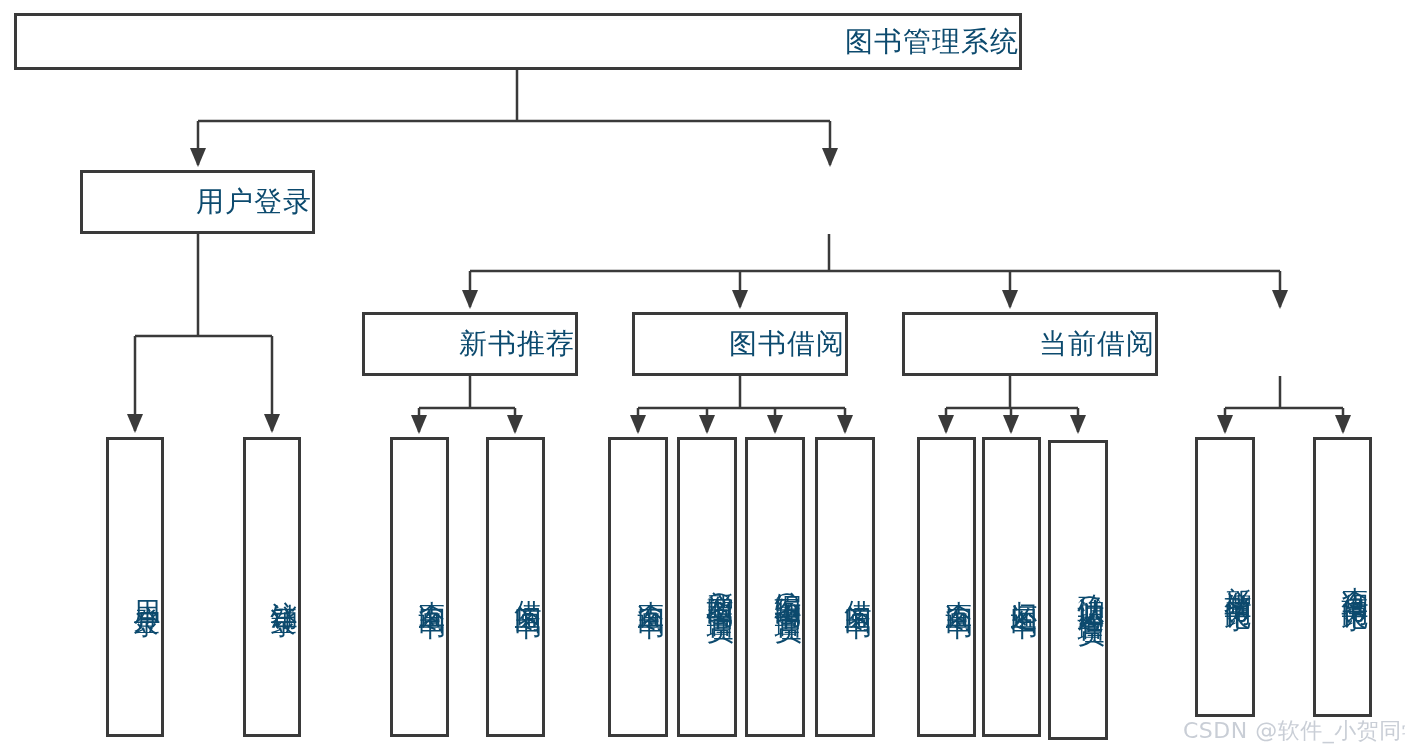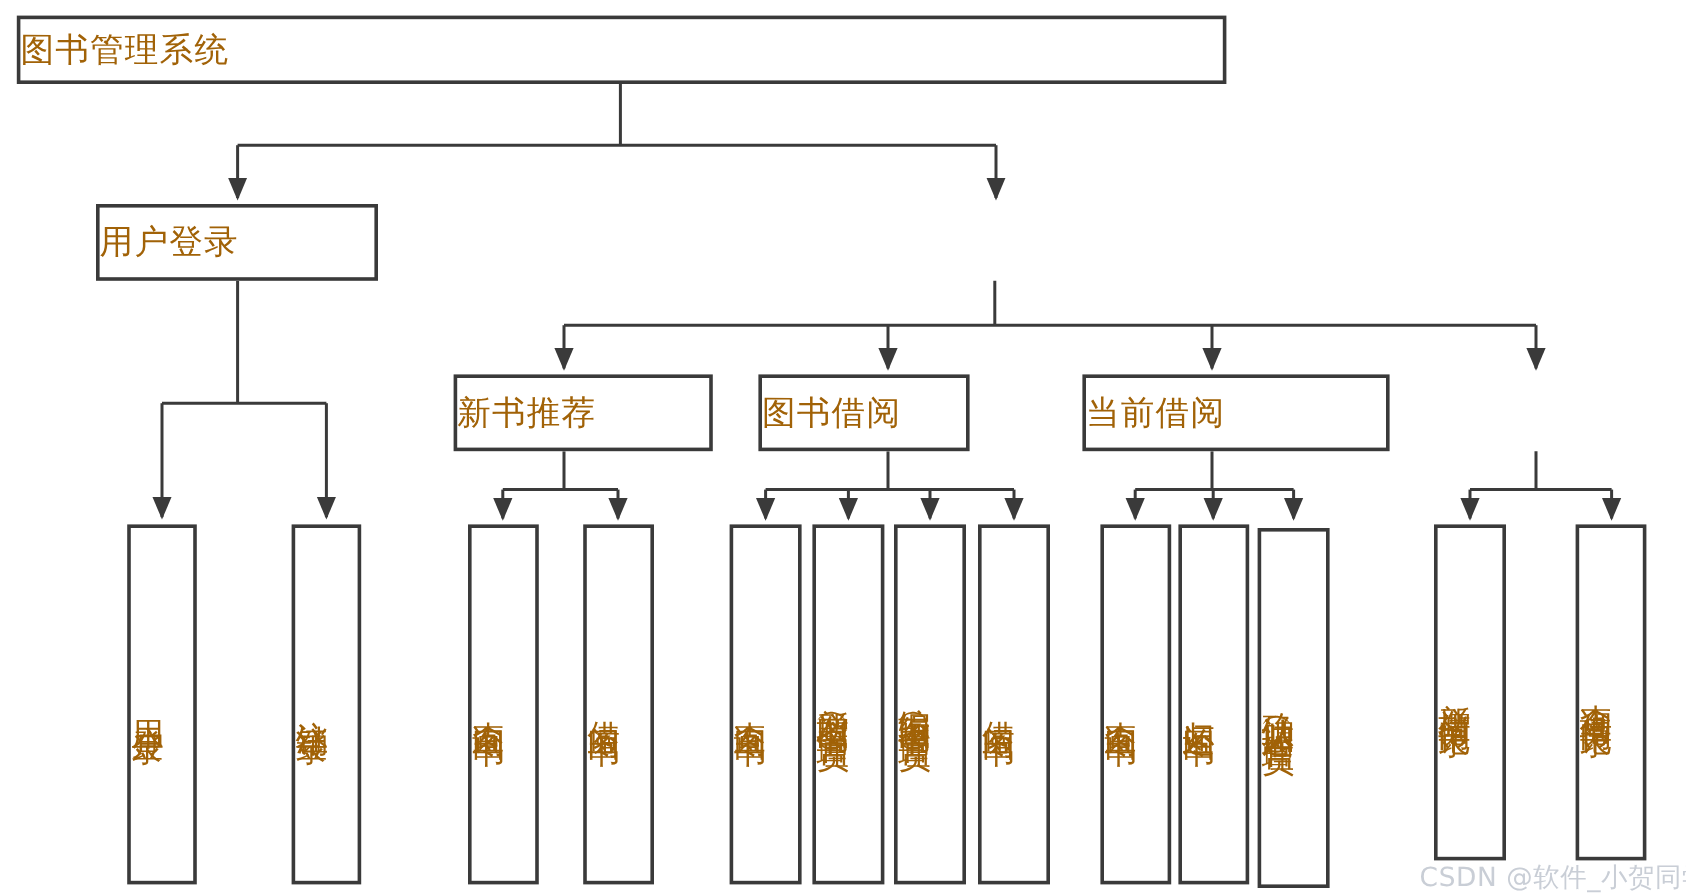--- a/index.html
+++ b/index.html
@@ -3,22 +3,22 @@
 <meta charset="utf-8">
 <style>
   html,body { margin:0; padding:0; background:#ffffff; }
   .stage {
     position:relative; width:1405px; height:747px; background:#ffffff;
     font-family:"DejaVu Sans", sans-serif; overflow:hidden;
   }
   svg.wires { position:absolute; left:0; top:0; width:1405px; height:747px; }
   .box {
     position:absolute; box-sizing:border-box; background:#ffffff;
-    border:3px solid #3a3a3a; display:flex; align-items:center; justify-content:flex-start;
-    color:#a16207;
+    border:3px solid #3a3a3a; display:flex; align-items:center; justify-content:flex-end;
+    color:#0c4a6e;
   }
   .h { font-size:28px; letter-spacing:1px; white-space:nowrap; }
   .v .vt {
     writing-mode:vertical-lr; text-orientation:mixed;
     font-size:27px; letter-spacing:4px; line-height:1;
   }
   .watermark {
     position:absolute; left:1183px; top:716px;
     font-size:22px; color:#c9ced6; white-space:nowrap; letter-spacing:0.5px;
   }
@@ -72,24 +72,24 @@
   </svg>
 
   <div class="box h" style="left:14px; top:13px; width:1008px; height:57px;">
     <span>图书管理系统</span>
   </div>
 
   <div class="box h" style="left:80px; top:170px; width:235px; height:64px;">
     <span>用户登录</span>
   </div>
 
-  <div class="box h" style="left:378px; top:312px; width:216px; height:64px;">
+  <div class="box h" style="left:362px; top:312px; width:216px; height:64px;">
     <span>新书推荐</span>
   </div>
-  <div class="box h" style="left:632px; top:312px; width:176px; height:64px;">
+  <div class="box h" style="left:632px; top:312px; width:216px; height:64px;">
     <span>图书借阅</span>
   </div>
   <div class="box h" style="left:902px; top:312px; width:256px; height:64px;">
     <span>当前借阅</span>
   </div>
 
   <div class="box v" style="left:106px; top:437px; width:58px; height:300px;">
     <span class="vt">用户登录</span>
   </div>
   <div class="box v" style="left:243px; top:437px; width:58px; height:300px;">

